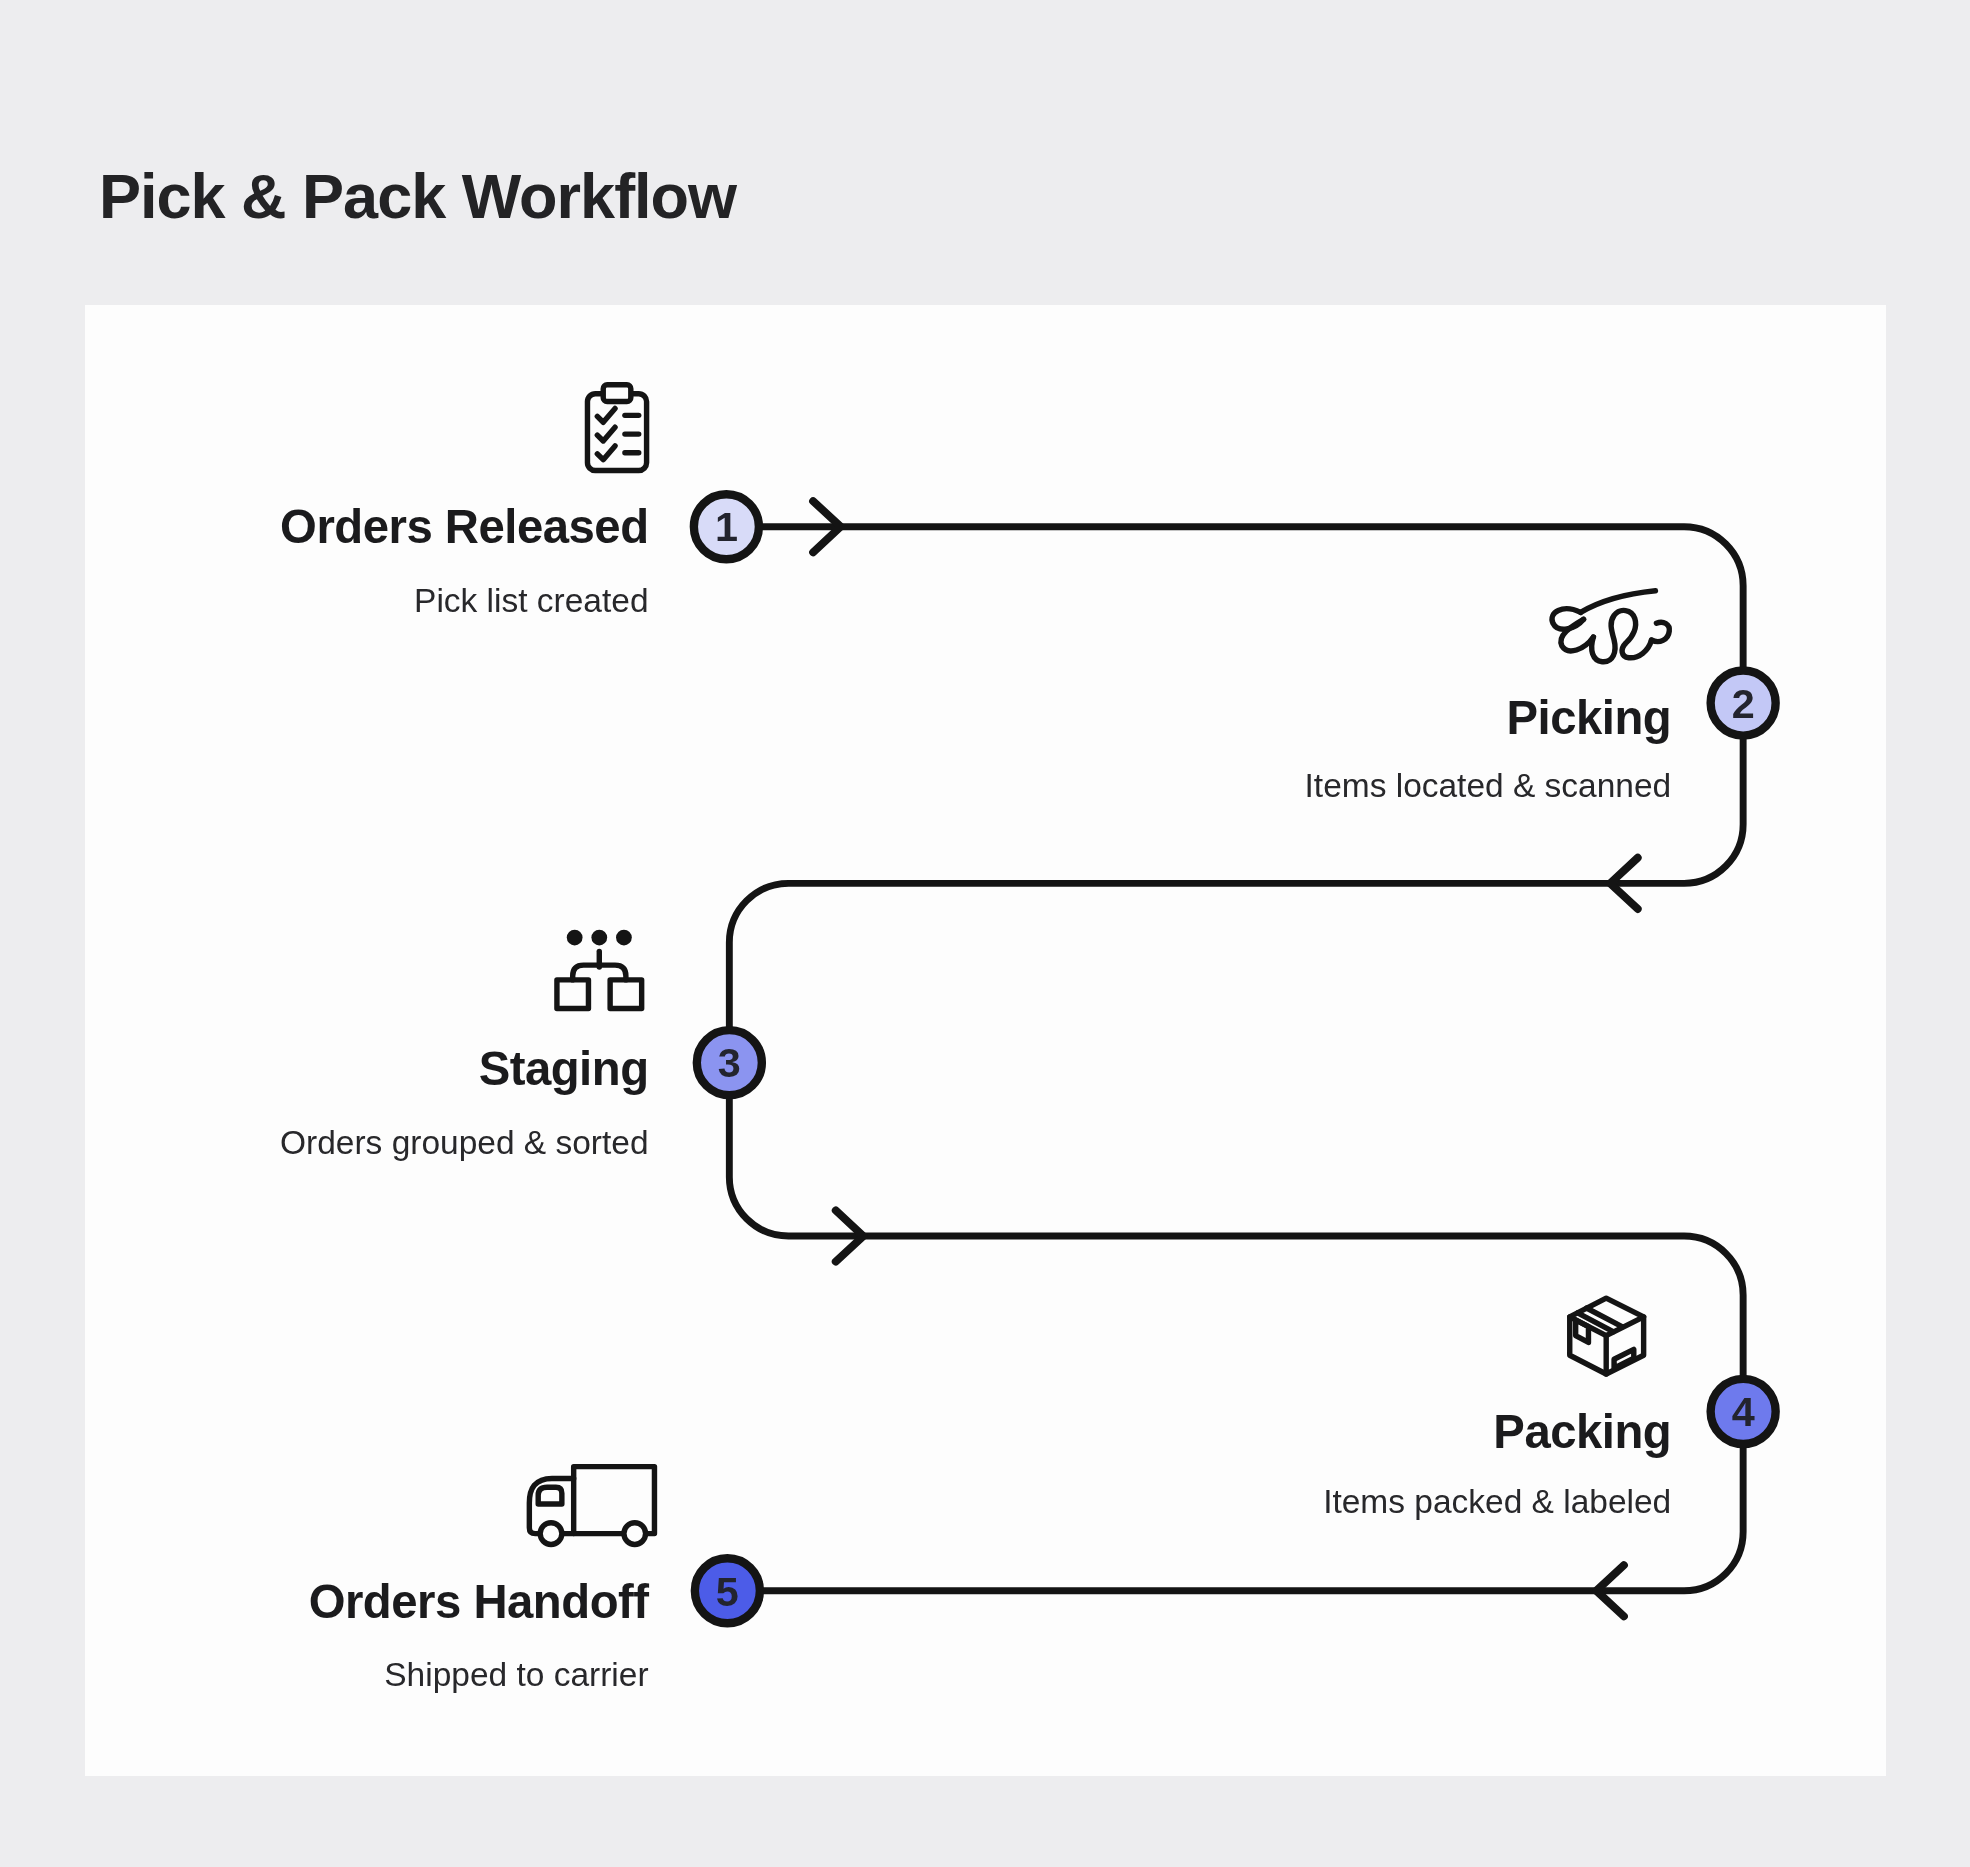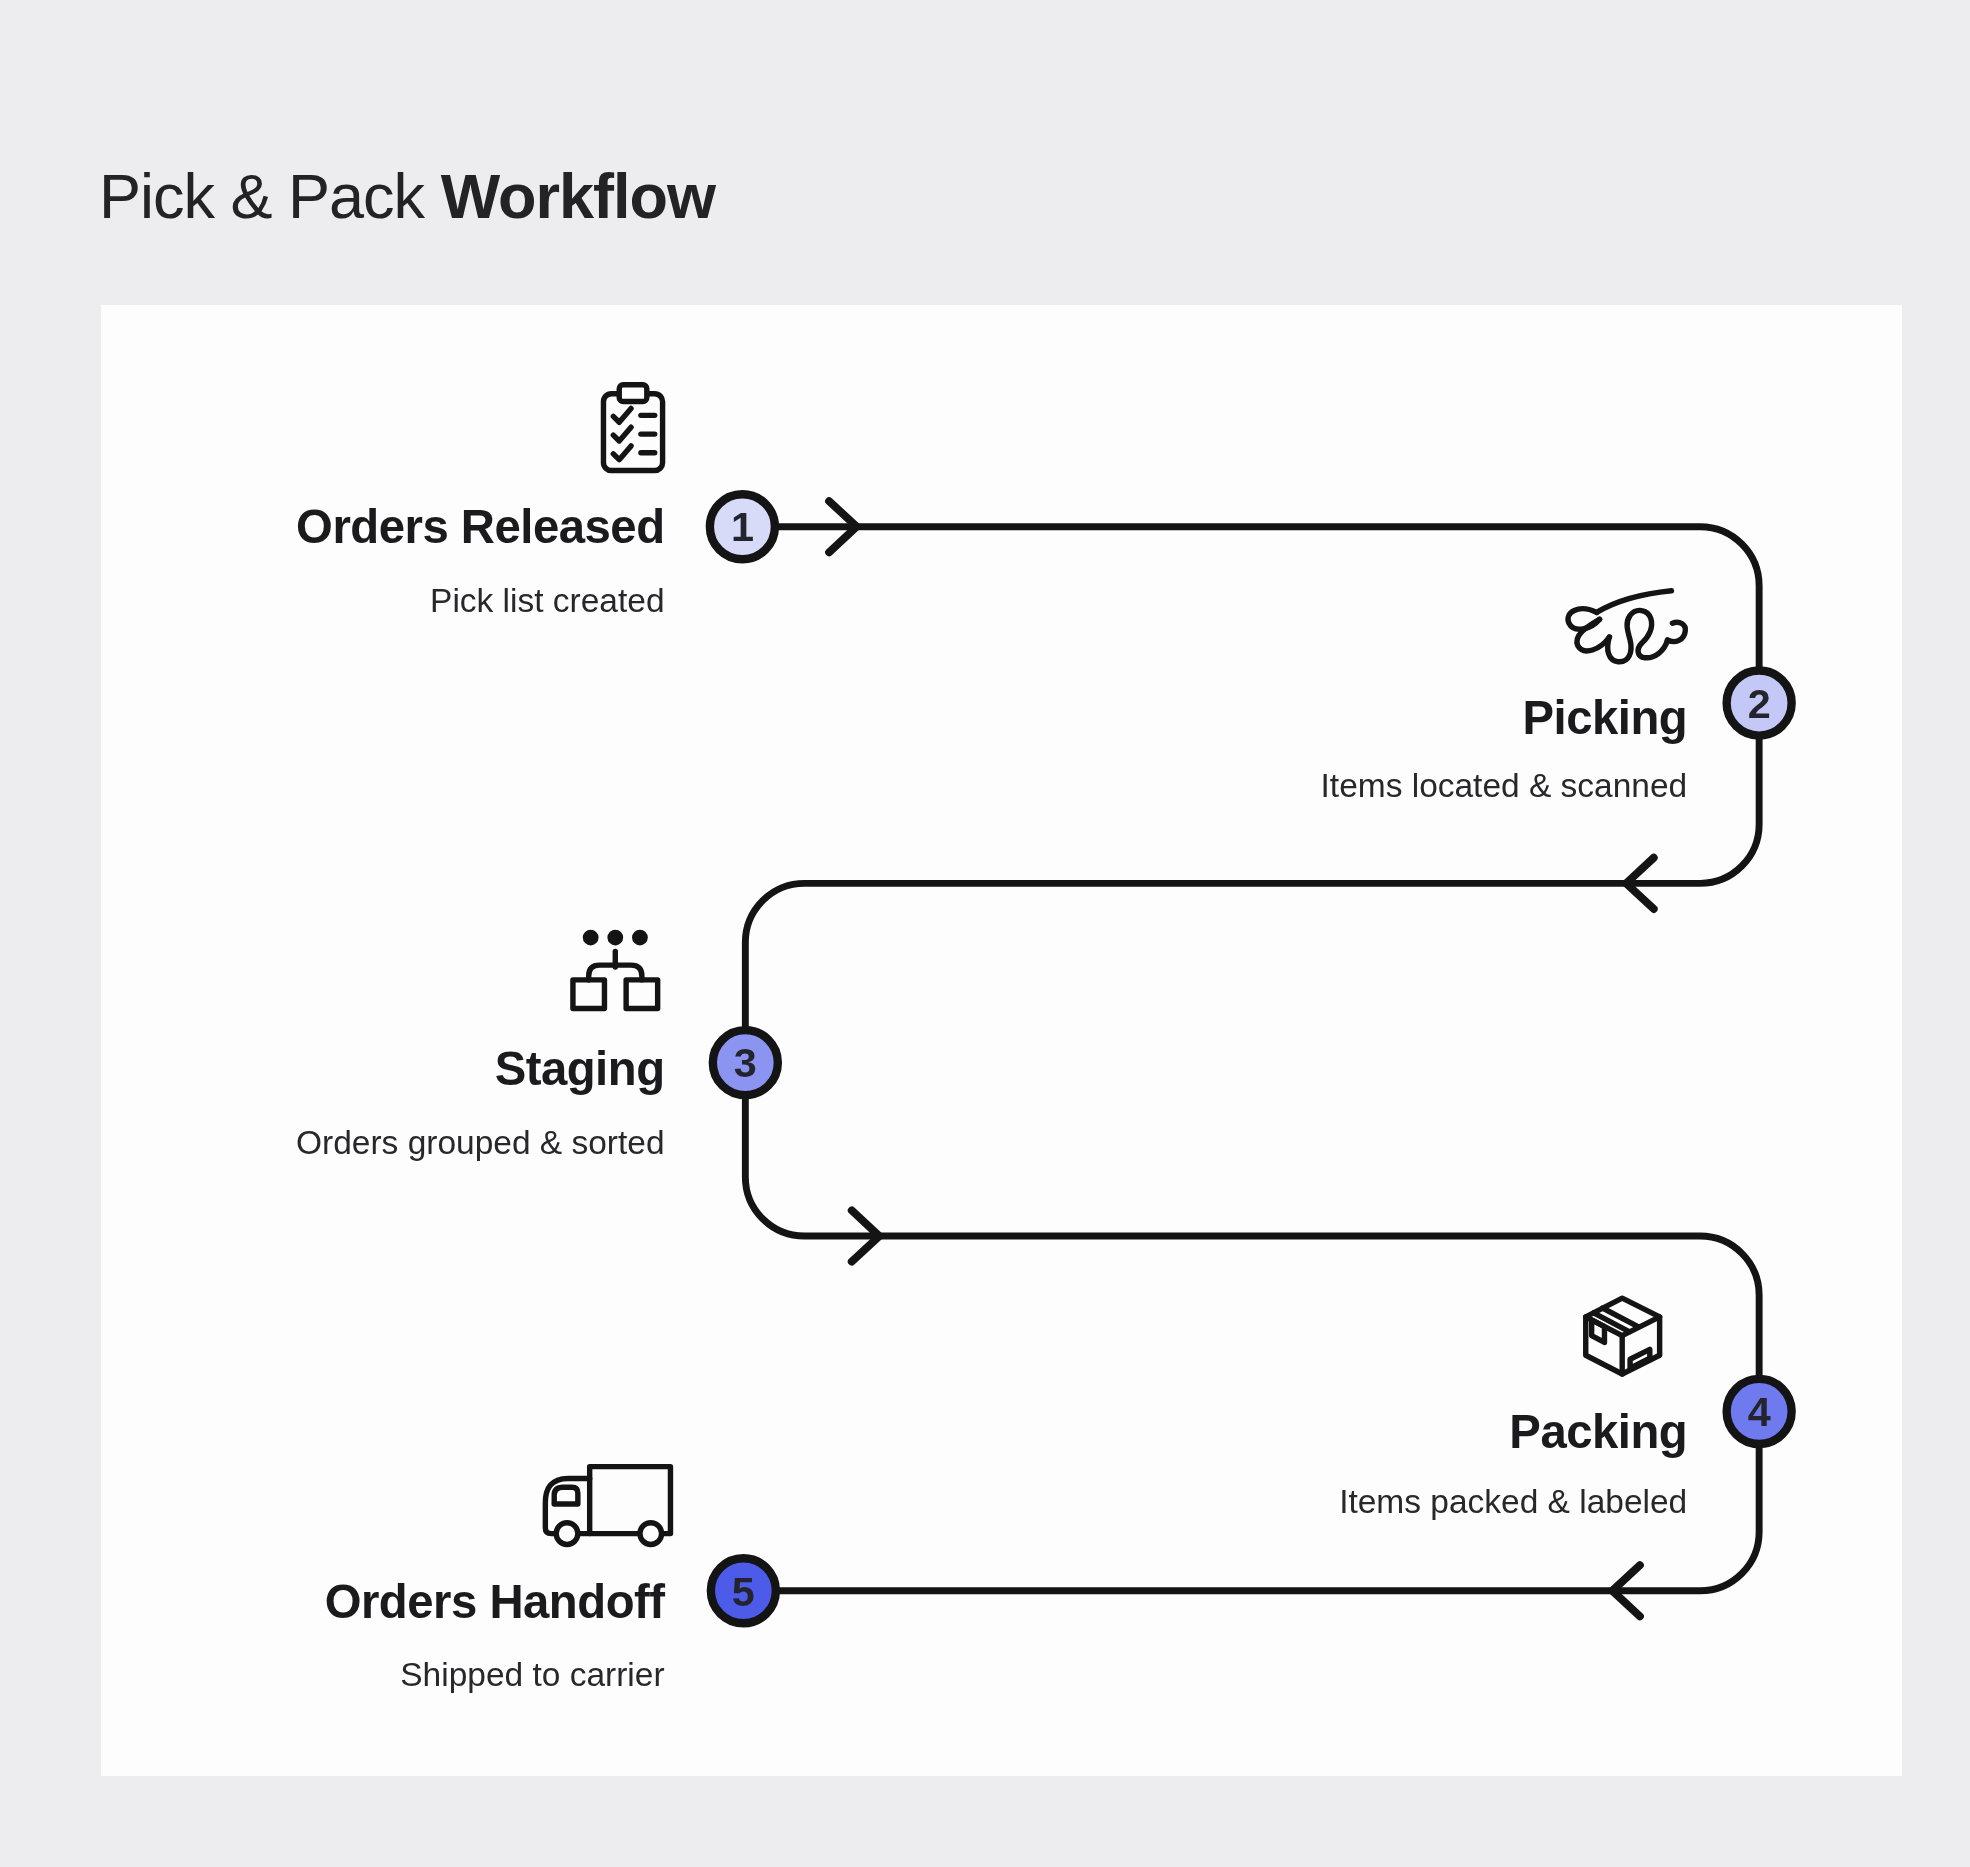--- a/index.html
+++ b/index.html
@@ -8,24 +8,24 @@
     background:#ededef;
     font-family:"Liberation Sans",sans-serif;
     position:relative;
     color:#1b1b1d;
   }
   .heading{
     position:absolute;left:99px;top:165px;
     font-size:63px;line-height:1;letter-spacing:-1px;
     white-space:nowrap;color:#232325;
   }
-  .heading .bold{font-weight:400;}
+  .heading .bold{font-weight:700;}
   .heading .light{font-weight:700;}
   .card{
-    position:absolute;left:101px;top:305px;
+    position:absolute;left:85px;top:305px;
     width:1801px;height:1471px;
     background:#fdfdfd;
   }
   svg{display:block;}
   .flow-line{stroke:#141414;stroke-width:7;fill:none;}
   .arrow{stroke:#141414;stroke-width:8;fill:none;stroke-linecap:round;stroke-linejoin:round;}
   .badge-ring{stroke:#141414;stroke-width:8.5;}
   .badge-num{font-size:42px;font-weight:700;fill:#23242e;text-anchor:middle;}
   .step-title{font-size:48px;font-weight:700;fill:#1b1b1d;letter-spacing:-0.5px;text-anchor:end;}
   .step-sub{font-size:34px;font-weight:400;fill:#28282b;text-anchor:end;}

